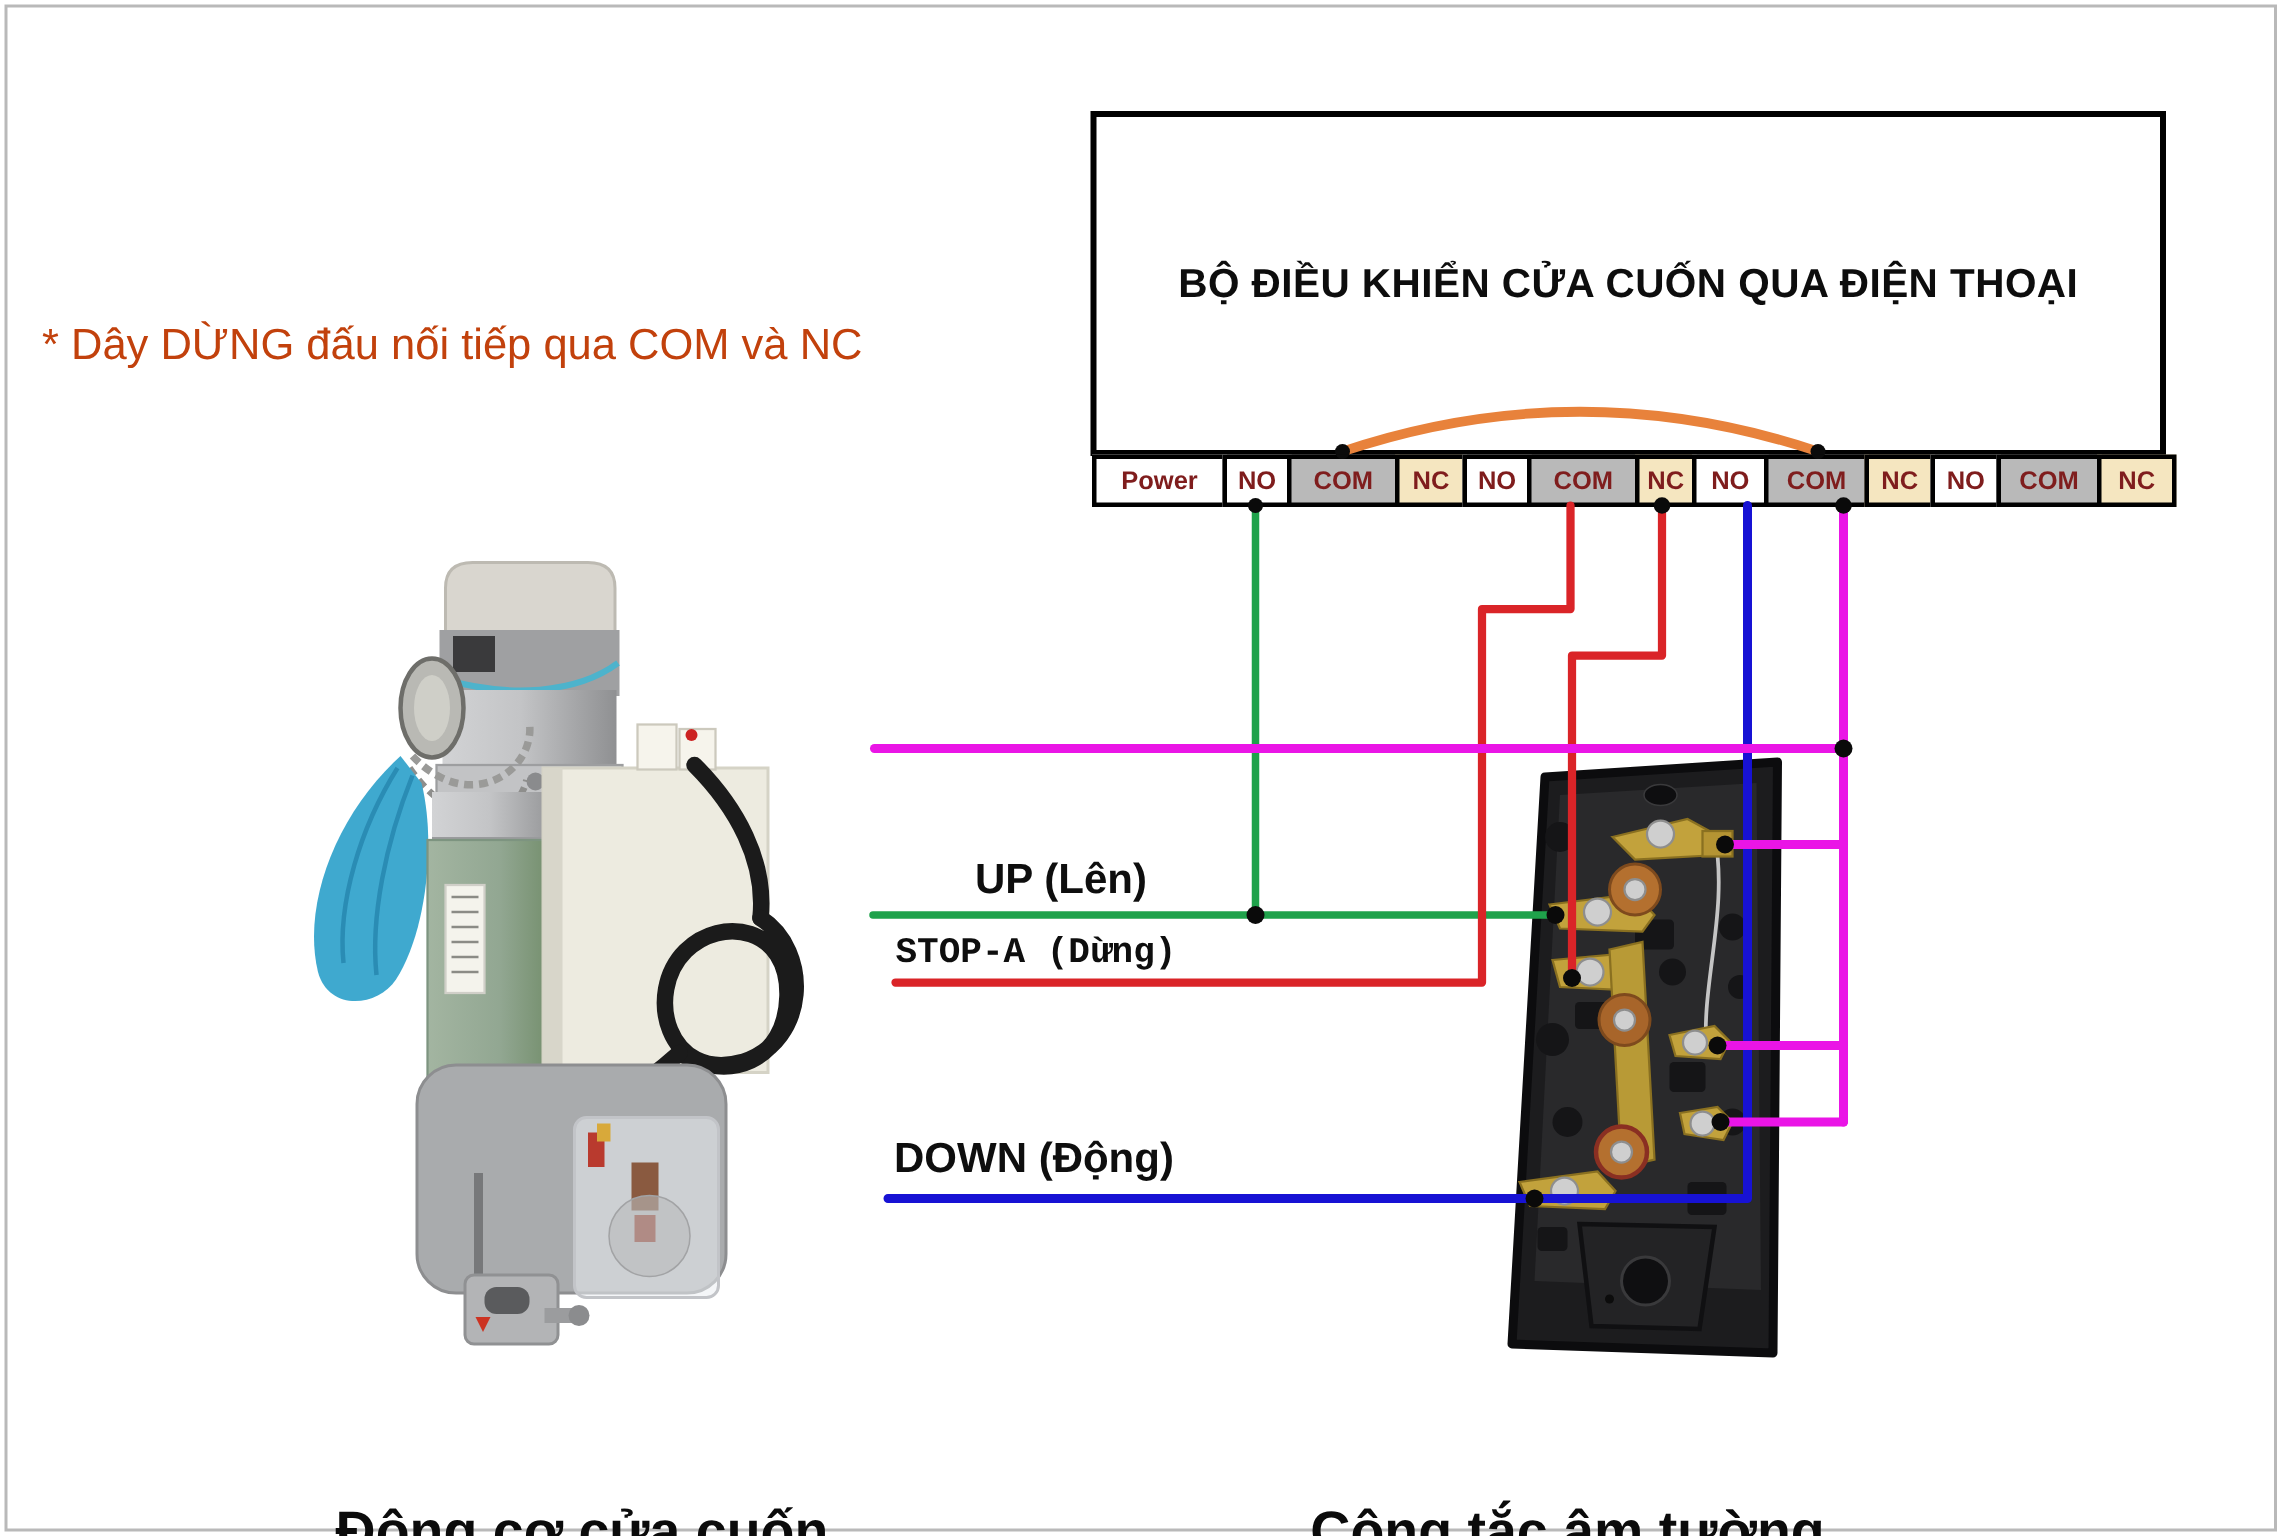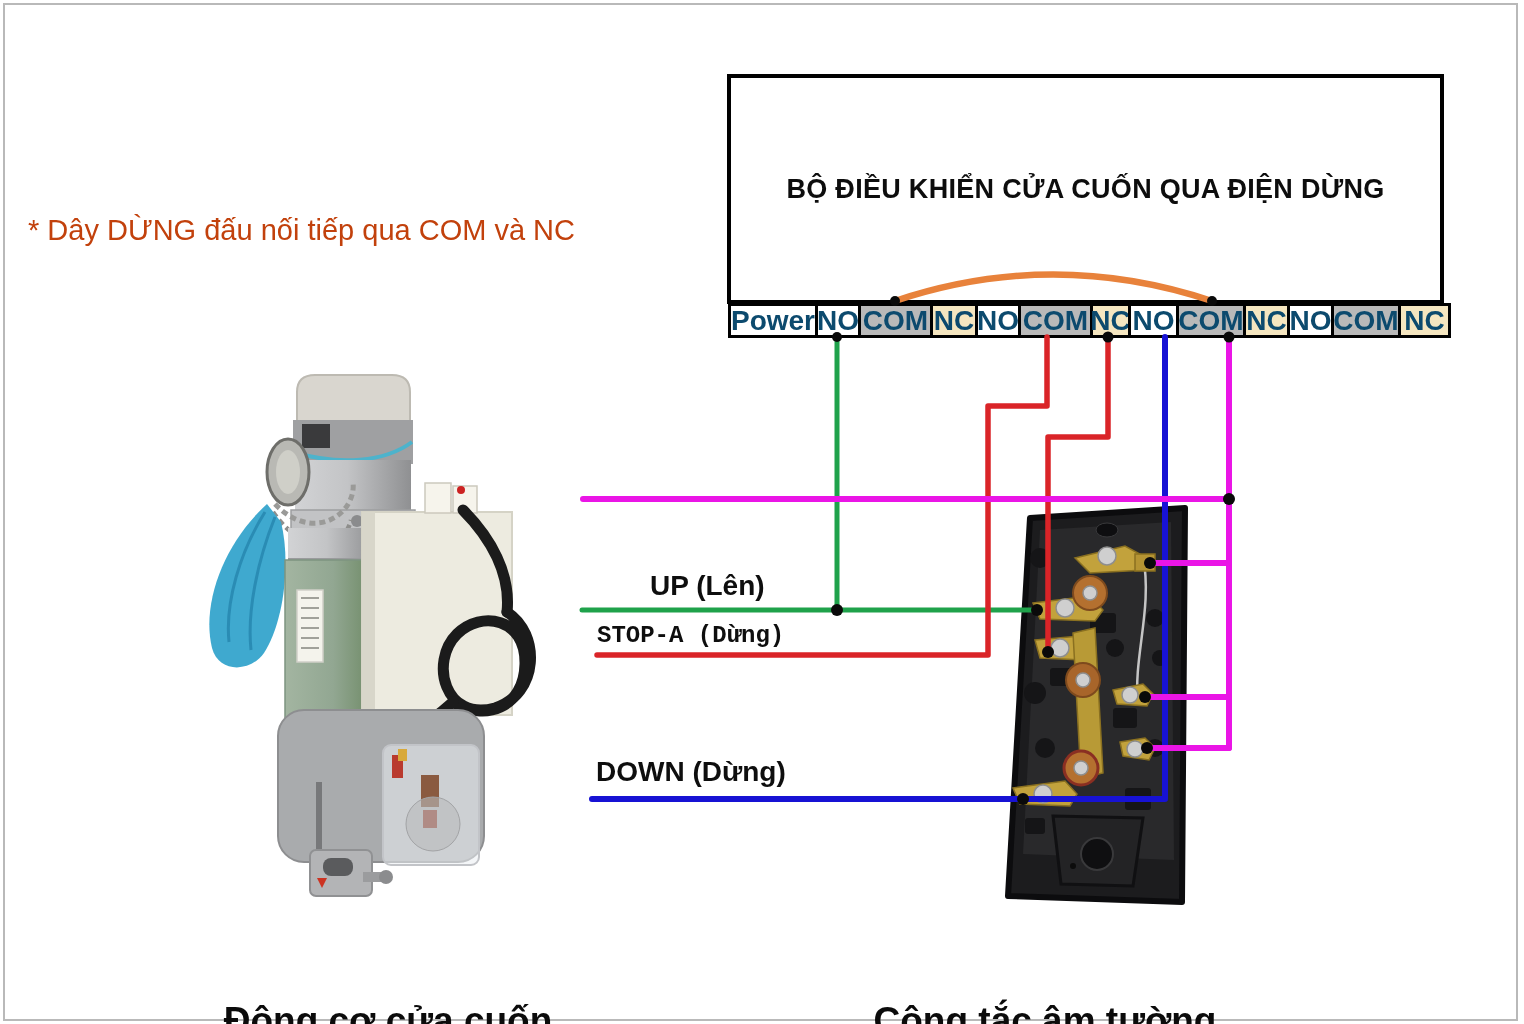--- a/index.html
+++ b/index.html
@@ -14,21 +14,21 @@
   #controller-box{
     position:absolute;left:727px;top:74px;width:717px;height:230px;
     border:4px solid #000;box-sizing:border-box;background:#fff;
     display:flex;align-items:center;justify-content:center;
   }
   #controller-title{font-weight:bold;font-size:27px;color:#0d0d0d;letter-spacing:0.3px;}
   #terminal-strip{position:absolute;left:726px;top:303px;width:726px;height:37px;}
   .tcell{
     position:absolute;top:0;height:35px;box-sizing:border-box;border:3px solid #000;
     display:flex;align-items:center;justify-content:center;
-    font-weight:bold;font-size:28px;color:#0c4a6e;background:#fff;
+    font-weight:bold;font-size:17px;color:#7f1d1d;background:#fff;
   }
   .wire-label{position:absolute;font-weight:bold;color:#0e0e0e;white-space:nowrap;}
   #label-com{left:597px;top:458px;font-size:28px;}
   #label-up{left:602px;top:570px;font-size:28px;margin-left:48px;}
   #label-stop{left:597px;top:622px;font-size:24px;font-family:Liberation Mono, monospace;}
   #label-down{left:596px;top:756px;font-size:28px;}
   .caption{position:absolute;top:1000px;width:380px;text-align:center;font-weight:bold;font-size:37px;color:#0b0b0b;}
   #caption-motor{left:198px;}
   #caption-switch{left:855px;}
   svg{position:absolute;}
@@ -38,42 +38,42 @@
 </style>
 </head>
 <body>
 
 <div id="canvas">
   <div id="frame"></div>
 
   <div id="stop-note" class="hdr" style="color: #c2410c;">* Dây DỪNG đấu nối tiếp qua COM và NC</div>
 
   <div id="controller-box">
-    <div id="controller-title">BỘ ĐIỀU KHIỂN CỬA CUỐN QUA ĐIỆN DỪNG</div>
+    <div id="controller-title">BỘ ĐIỀU KHIỂN CỬA CUỐN QUA ĐIỆN THOẠI</div>
   </div>
 
   <div id="terminal-strip">
       <div class="tcell" style="left: 2px; width: 90px; background: rgb(255, 255, 255);">Power</div>
       <div class="tcell" style="left: 89px; width: 46px; background: rgb(255, 255, 255);">NO</div>
       <div class="tcell" style="left: 132px; width: 75px; background: rgb(185, 185, 185);">COM</div>
       <div class="tcell" style="left: 204px; width: 48px; background: rgb(245, 230, 192);">NC</div>
       <div class="tcell" style="left: 249px; width: 46px; background: rgb(255, 255, 255);">NO</div>
       <div class="tcell" style="left: 292px; width: 75px; background: rgb(185, 185, 185);">COM</div>
       <div class="tcell" style="left: 364px; width: 41px; background: rgb(245, 230, 192);">NC</div>
       <div class="tcell" style="left: 402px; width: 51px; background: rgb(255, 255, 255);">NO</div>
       <div class="tcell" style="left: 450px; width: 70px; background: rgb(185, 185, 185);">COM</div>
       <div class="tcell" style="left: 517px; width: 47px; background: rgb(245, 230, 192);">NC</div>
       <div class="tcell" style="left: 561px; width: 47px; background: rgb(255, 255, 255);">NO</div>
       <div class="tcell" style="left: 605px; width: 70px; background: rgb(185, 185, 185);">COM</div>
       <div class="tcell" style="left: 672px; width: 53px; background: rgb(245, 230, 192);">NC</div>
     </div>
 
   <div id="label-up" class="wire-label">UP (Lên)</div>
   <div id="label-stop" class="wire-label">STOP-A (Dừng)</div>
-  <div id="label-down" class="wire-label">DOWN (Dừng)</div>
+  <div id="label-down" class="wire-label">DOWN (Động)</div>
 
   <svg id="motor-photo" width="380" height="550" viewBox="0 0 380 550">
     <defs>
       <linearGradient id="silv" x1="0" y1="0" x2="1" y2="0">
         <stop offset="0" stop-color="#d2d3d5"></stop>
           <stop offset="0.45" stop-color="#c3c4c6"></stop>
           <stop offset="1" stop-color="#8f9092"></stop>
       </linearGradient>
       <linearGradient id="grn" x1="0" y1="0" x2="1" y2="0">
         <stop offset="0" stop-color="#a3b5a1"></stop>

